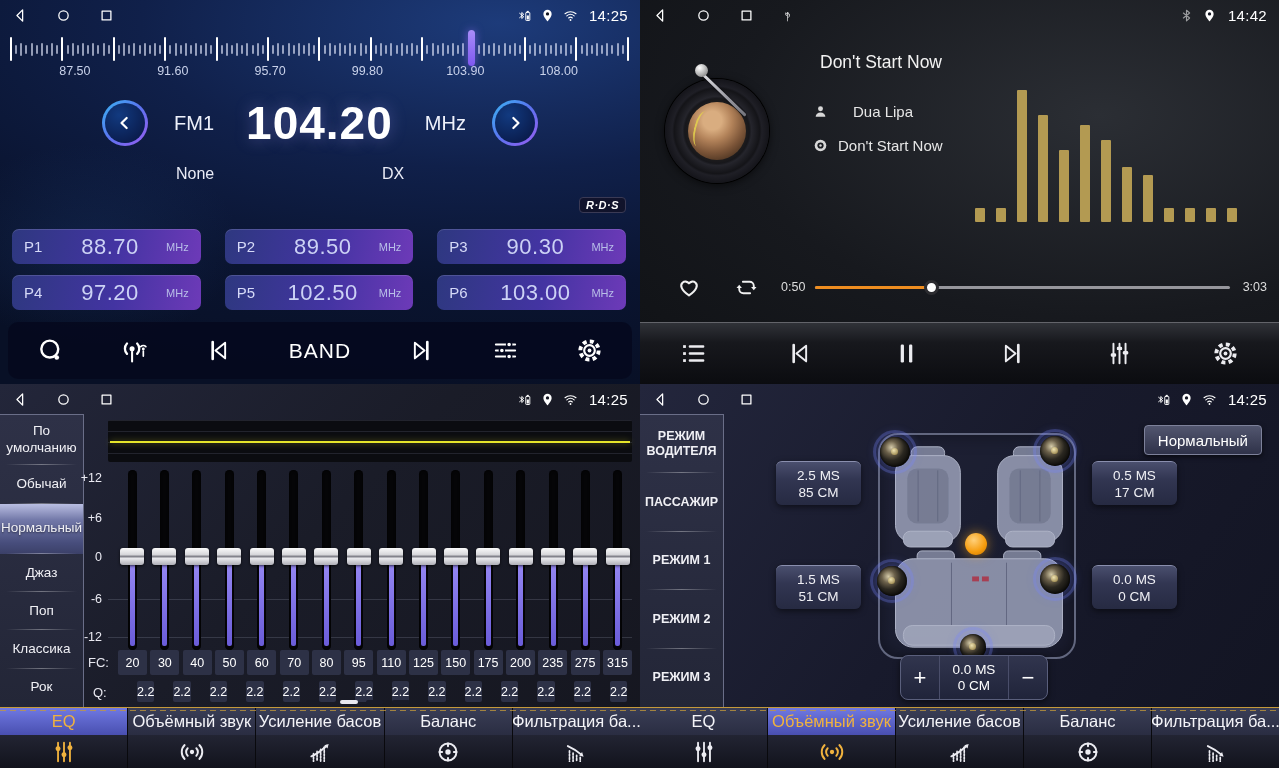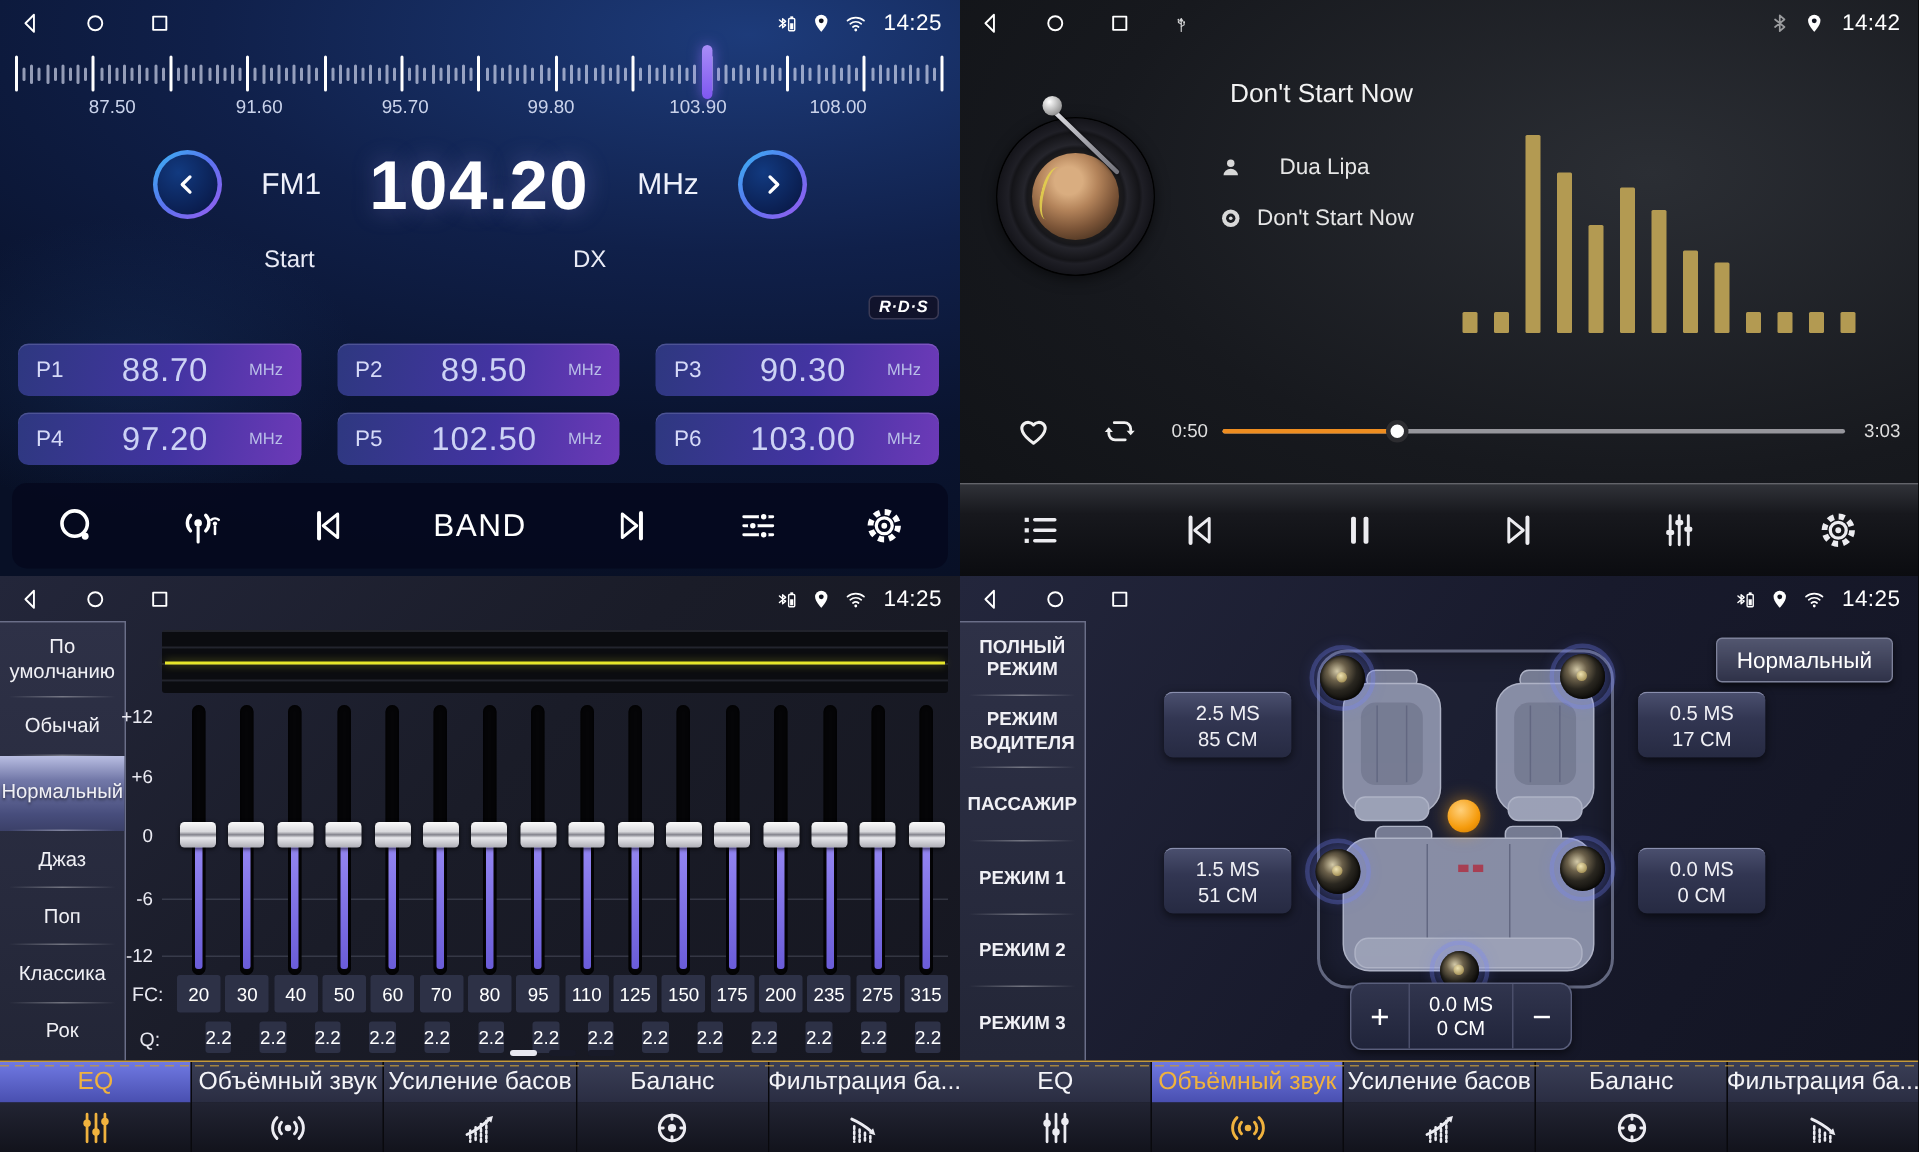--- a/index.html
+++ b/index.html
@@ -387,21 +387,21 @@
         <div class="inner">
             <span class="chev">
               <svg viewBox="0 0 24 24" width="100%" height="100%" fill="none" stroke="currentColor" stroke-width="2.4" stroke-linecap="round" stroke-linejoin="round">
                 <path d="M10.2 6.5 15.8 12 10.2 17.5"></path>
               </svg>
             </span>
           </div>
       </div>
     </div>
     <div class="sub-row">
-      <span class="station">Start</span>
+      <span class="station">None</span>
       <span class="dx">DX</span>
     </div>
     <div class="rds-badge">R·D·S</div>
     <div class="presets" id="radio-presets">
         <div class="preset">
           <span class="p">P1</span>
           <span class="f">88.70</span>
           <span class="u">MHz</span>
         </div>
         <div class="preset">
@@ -916,21 +916,20 @@
               <path d="M3.2 9.2 a13.5 13.5 0 0 1 17.6 0"></path>
               <path d="M6.1 12.6 a9 9 0 0 1 11.8 0"></path>
               <path d="M9 16 a4.6 4.6 0 0 1 6 0"></path>
               <circle cx="12" cy="19.2" r="1.5" fill="currentColor" stroke="none"></circle>
             </svg>
           </span>
         <span class="time">14:25</span>
       </div>
     </div>
     <div class="side-list" id="stage-side">
-        <div class="side-item">ПОЛНЫЙ РЕЖИМ</div>
         <div class="side-item">РЕЖИМ ВОДИТЕЛЯ</div>
         <div class="side-item">ПАССАЖИР</div>
         <div class="side-item">РЕЖИМ 1</div>
         <div class="side-item">РЕЖИМ 2</div>
         <div class="side-item">РЕЖИМ 3</div>
       </div>
     <div class="normal-btn">Нормальный</div>
 
     <div class="delay-btn" id="d-fl">
       <span>2.5 MS</span>

